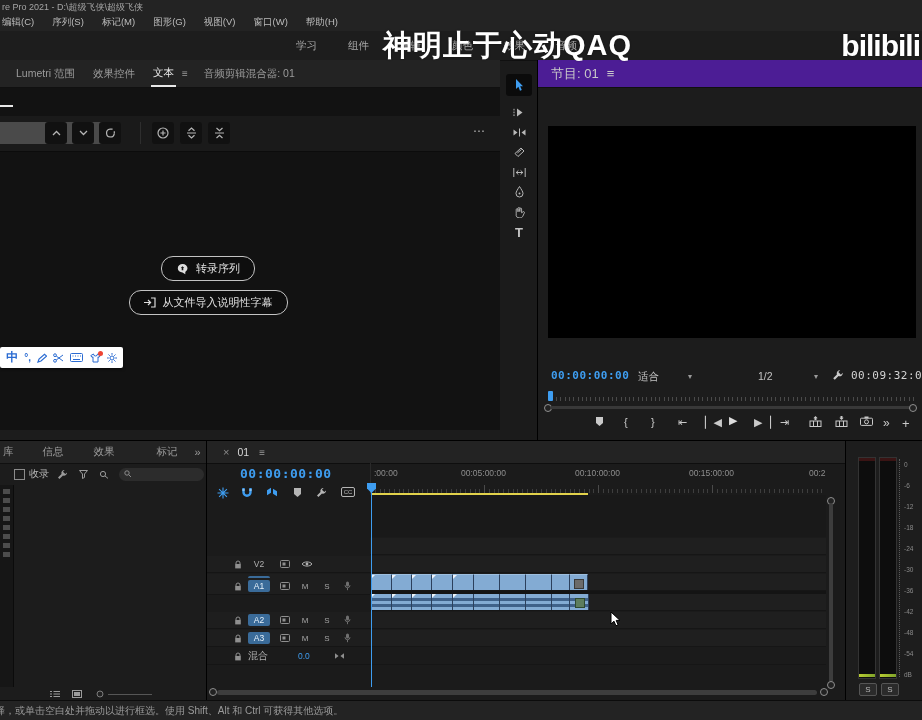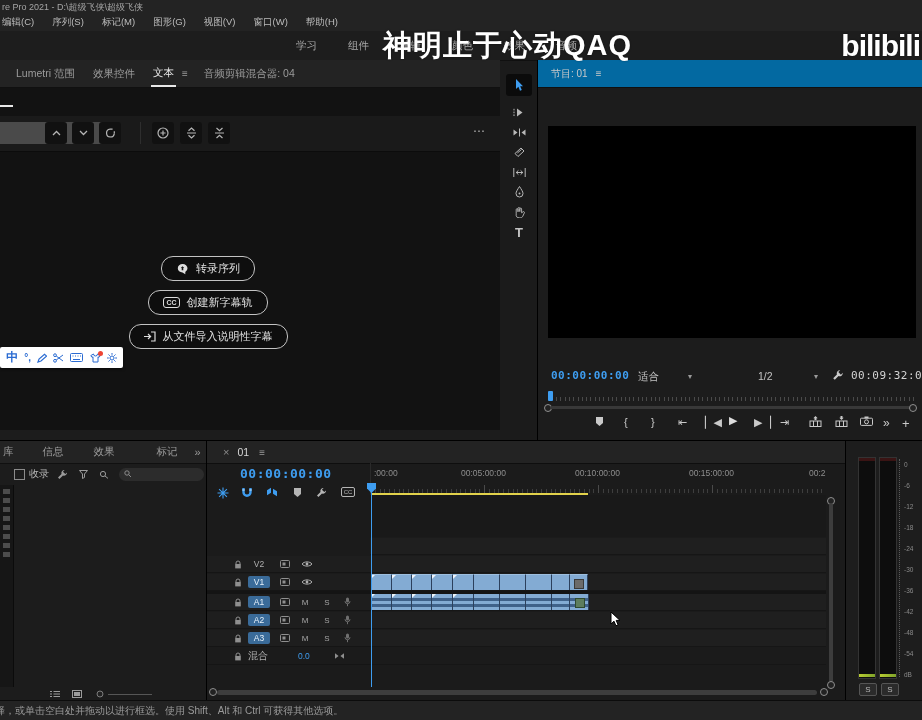--- a/index.html
+++ b/index.html
@@ -49,21 +49,21 @@
   .ime-dot{position:absolute;right:-2px;top:-2px;width:5px;height:5px;border-radius:50%;background:#e43}
 
   
   .tools{left:503px;top:60px;width:32px;height:380px;display:flex;flex-direction:column;align-items:center}
   .tool{width:26px;height:20px;display:flex;align-items:center;justify-content:center;color:#b9b9b9}
   .tool.active{background:#0b0b0b;border-radius:3px;height:22px;margin-top:14px;margin-bottom:6px}
   .tool.t{font-size:13px;color:#c4c4c4;font-weight:700}
 
   
   .program{left:537px;top:60px;width:385px;height:380px;background:#1c1c1c;border-left:1px solid #000}
-  .prog-tab{height:27px;background:#0369a1;display:flex;align-items:center;font-size:10px;color:#c9c9c9;border-bottom:1px solid #101010}
+  .prog-tab{height:27px;background:#4c1d95;display:flex;align-items:center;font-size:13px;color:#c9c9c9;border-bottom:1px solid #101010}
   .prog-tab .lbl{margin-left:13px}
   .video{left:10px;top:66px;width:368px;height:212px;background:#000}
   .pc-row{left:0;top:305px;width:385px;height:22px;font-size:11.5px}
   .tc-blue{color:#3e9df0;font-weight:700;letter-spacing:.5px;font-family:"DejaVu Sans Mono",monospace;font-size:11px}
   .tc-white{color:#d4d4d4;letter-spacing:.5px;font-family:"DejaVu Sans Mono",monospace;font-size:11px}
   .ddl{color:#c2c2c2;font-size:10.5px}
   .caret{font-size:8px;color:#9a9a9a}
   .scrub{left:6px;top:330px;width:373px;height:12px}
   .scrub-ph{left:4px;top:1px;width:5px;height:10px;background:#3e9df0;border-radius:1px}
   .sbar{left:6px;top:344px;width:373px;height:7px}
@@ -184,21 +184,21 @@
   <span class="wm-text">神明止于心动QAQ</span>
   <span class="wm-logo">bilibili</span>
 </div>
 
 <div class="r left-panel">
   <div class="tabbar">
     <span class="tab">Lumetri 范围</span>
     <span class="tab">效果控件</span>
     <span class="tab active">文本</span>
     <span class="pmenu">≡</span>
-    <span class="tab">音频剪辑混合器: 04</span>
+    <span class="tab">音频剪辑混合器: 01</span>
   </div>
   <div class="r text-body">
 
     <div class="r subtab-line"></div>
 
     <div class="r tt">
       <div class="r inp"></div>
       <div class="r tbtn" style="left:45px">
         <span>
             <svg width="9" height="6">
@@ -251,24 +251,20 @@
 
     <div class="r pills">
       <div class="pill">
         <span>
             <svg width="13" height="12">
               <path d="M6.5 1A4.7 4.2 0 001.8 5.2c0 2.3 2.1 4.2 4.7 4.2l2.8 1.9V8.9a4.2 4.2 0 002.2-3.7A4.7 4.2 0 006.5 1z" fill="#ddd"></path>
               <path d="M6.5 3.2L8.2 5H7.3v2.2H5.7V5H4.8z" fill="#161616"></path>
             </svg>
           </span>
         <span>转录序列</span>
-      </div>
-      <div class="pill">
-        <span class="cc-chip">CC</span>
-        <span>创建新字幕轨</span>
       </div>
       <div class="pill">
         <span>
             <svg width="12" height="11">
               <path d="M7 1h4v9H7" fill="none" stroke="#ddd" stroke-width="1.2"></path>
               <path d="M0 5.5h6M4 3l2.6 2.5L4 8" fill="none" stroke="#ddd" stroke-width="1.2"></path>
             </svg>
           </span>
         <span>从文件导入说明性字幕</span>
       </div>
@@ -794,21 +790,21 @@
         </svg>
       </span>
     <span style="margin-left:11px">
         <svg width="12" height="8">
           <path d="M1 4C3 1.2 9 1.2 11 4 9 6.8 3 6.8 1 4z" fill="none" stroke="#b0b0b0"></path>
           <circle cx="6" cy="4" r="1.4" fill="#b0b0b0"></circle>
         </svg>
       </span>
   </div>
   <div class="r" style="left:0;top:150px;width:163px;height:3px;background:#141414"></div>
-  <div class="r hdr-row" style="top:153px">
+  <div class="r hdr-row" style="top:137px">
     <span class="lockw">
         <svg width="8" height="9">
           <path d="M2 4V3a2 2 0 014 0v1" fill="none" stroke="#8f8f8f"></path>
           <rect x="1.2" y="4" width="5.6" height="4.4" fill="#8f8f8f"></rect>
         </svg>
       </span>
     <span class="tkbox tgt">A1</span>
     <span style="margin-left:10px">
         <svg width="10" height="8">
           <rect x="0.5" y="0.5" width="9" height="7" rx="1" fill="none" stroke="#8f8f8f"></rect>

